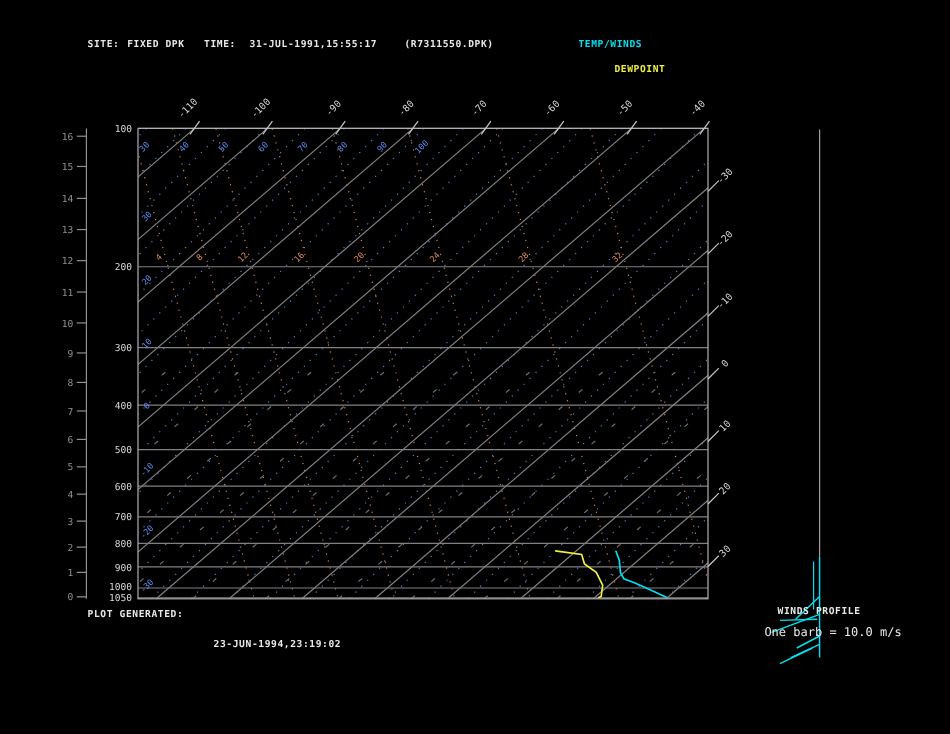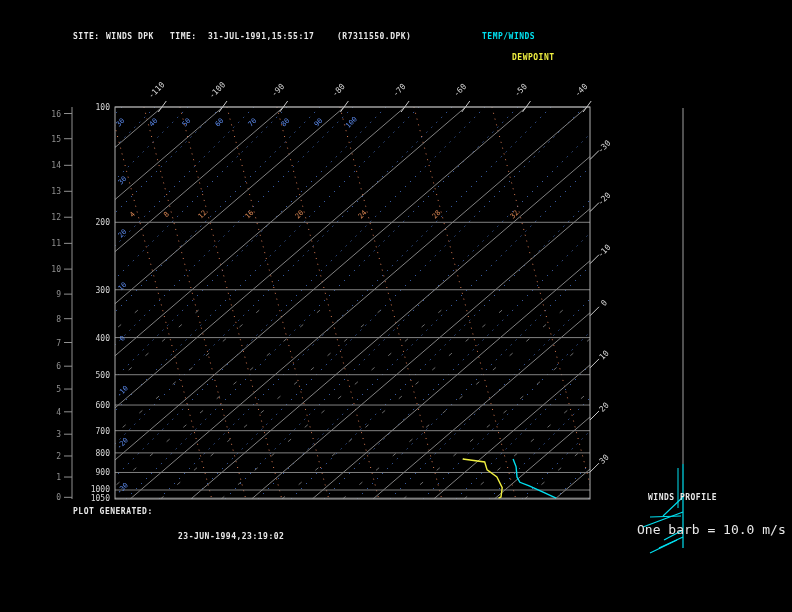--- a/index.html
+++ b/index.html
@@ -1,35 +1,35 @@
 <!DOCTYPE html>
 <html><head>
 <meta charset="utf-8">
 <style>
   html,body{margin:0;padding:0;background:#000;}
   #screen{position:relative;width:792px;height:612px;background:#000;overflow:hidden;
           font-family:"DejaVu Sans Mono",monospace;}
   .txt{position:absolute;color:#e8e8e8;font-size:8px;font-weight:bold;letter-spacing:.5px;white-space:pre;}
   .cyan{color:#00e0f0;margin-left:40px;}
   .yellow{color:#f0f040;margin-top:21px;}
-  .small{font-size:13px;font-weight:normal;letter-spacing:0;}
+  .small{font-size:10px;font-weight:normal;letter-spacing:0;}
   svg text{font-family:"DejaVu Sans Mono",monospace;}
   .axlbl{font-size:8px;fill:#d8d8d8;}
   .hlbl{font-size:8px;fill:#909090;}
   .rot{font-size:8px;fill:#d8d8d8;}
   .blulbl{font-size:7px;fill:#5d8cf0;}
   .orglbl{font-size:7px;fill:#e08a55;}
 </style>
 </head>
 <body>
 
 <div id="screen">
 
   <span class="txt" style="left:73px;top:32px">SITE:</span>
-  <span class="txt" style="left:106px;top:32px">WINDS DPK</span>
+  <span class="txt" style="left:106px;top:32px">FIXED DPK</span>
   <span class="txt" style="left:170px;top:32px">TIME:</span>
   <span class="txt" style="left:208px;top:32px">31-JUL-1991,15:55:17</span>
   <span class="txt" style="left:337px;top:32px">(R7311550.DPK)</span>
   <span class="txt cyan" style="left:442px;top:32px">TEMP/WINDS</span>
   <span class="txt yellow" style="left:512px;top:32px">DEWPOINT</span>
 
   <svg id="plot" width="792" height="612" viewBox="0 0 792 612" style="position:absolute;left:0;top:0">
       <defs>
         <clipPath id="cp">
           <rect x="115" y="107" width="475" height="392"></rect>
@@ -249,18 +249,18 @@
         <line stroke="#00e0f0" stroke-width="1" x1="678" y1="468" x2="678" y2="508"></line>
         <line stroke="#00e0f0" stroke-width="1.2" x1="683" y1="497" x2="663" y2="516"></line>
         <line stroke="#00e0f0" stroke-width="1.2" x1="683" y1="512" x2="643" y2="527"></line>
         <line stroke="#00e0f0" stroke-width="1.2" x1="681" y1="516" x2="650" y2="517"></line>
         <line stroke="#00e0f0" stroke-width="1.2" x1="683" y1="530" x2="664" y2="540"></line>
         <line stroke="#00e0f0" stroke-width="1.2" x1="683" y1="537" x2="659" y2="548"></line>
         <line stroke="#00e0f0" stroke-width="1.2" x1="677" y1="540" x2="650" y2="553"></line>
       </g>
     </svg>
 
-  <span class="txt" style="left:648px;top:493px">WINDS PROFILE</span>
+  <span class="txt" style="left:648px;top:505px">WINDS PROFILE</span>
   <span class="txt small" style="left:637px;top:522px">One barb = 10.0 m/s</span>
 
   <span class="txt" style="left:73px;top:507px">PLOT GENERATED:</span>
   <span class="txt" style="left:178px;top:532px">23-JUN-1994,23:19:02</span>
 </div>
 
 </body></html>

